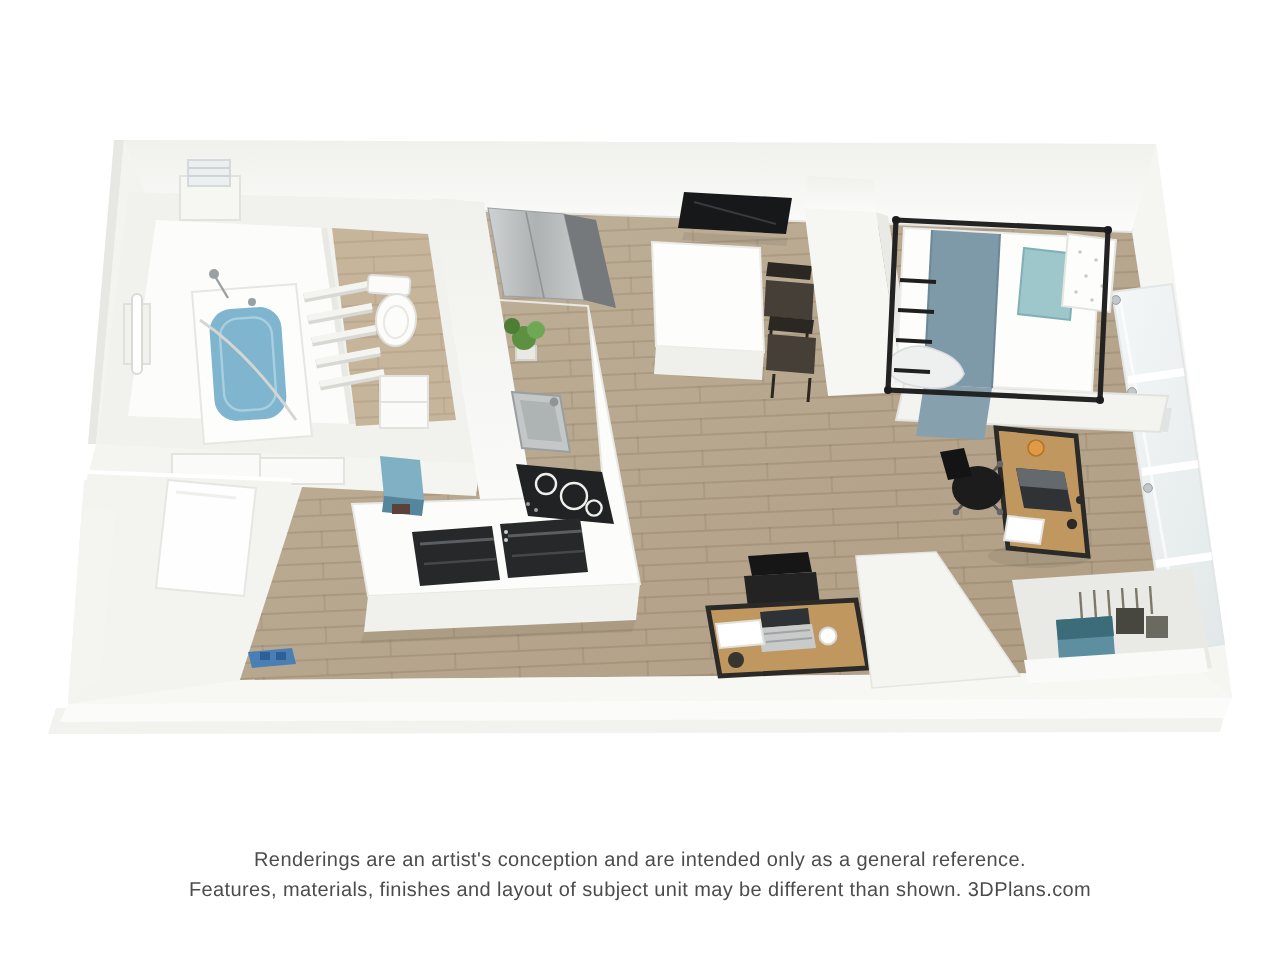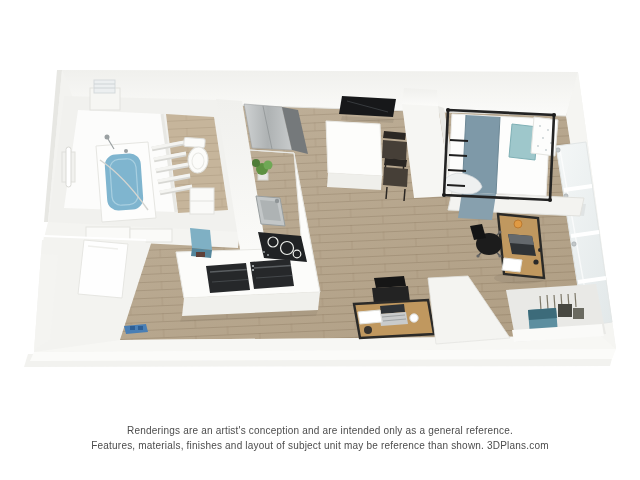--- a/index.html
+++ b/index.html
@@ -298,16 +298,16 @@
     <polygon points="84,240 128,244 122,298 78,294" fill="#fefefe" stroke="#e6e6e2"></polygon>
     <line x1="88" y1="246" x2="118" y2="249" stroke="#efefec" stroke-width="1.5"></line>
     <polygon points="124,326 146,324 148,332 126,334" fill="#4a7fb5"></polygon>
     <rect x="130" y="326" width="5" height="4" fill="#2e5f96"></rect>
     <rect x="138" y="326" width="5" height="4" fill="#2e5f96"></rect>
   </g>
 </svg>
 
 <div class="caption">
   <div>Renderings are an artist's conception and are intended only as a general reference.</div>
-  <div><span>Features, materials, finishes and layout of subject unit may be reference than shown. </span><span>3DPlans.com</span></div>
+  <div><span>Features, materials, finishes and layout of subject unit may be different than shown. </span><span>3DPlans.com</span></div>
 </div>
 
 </div>
 
 </body></html>

